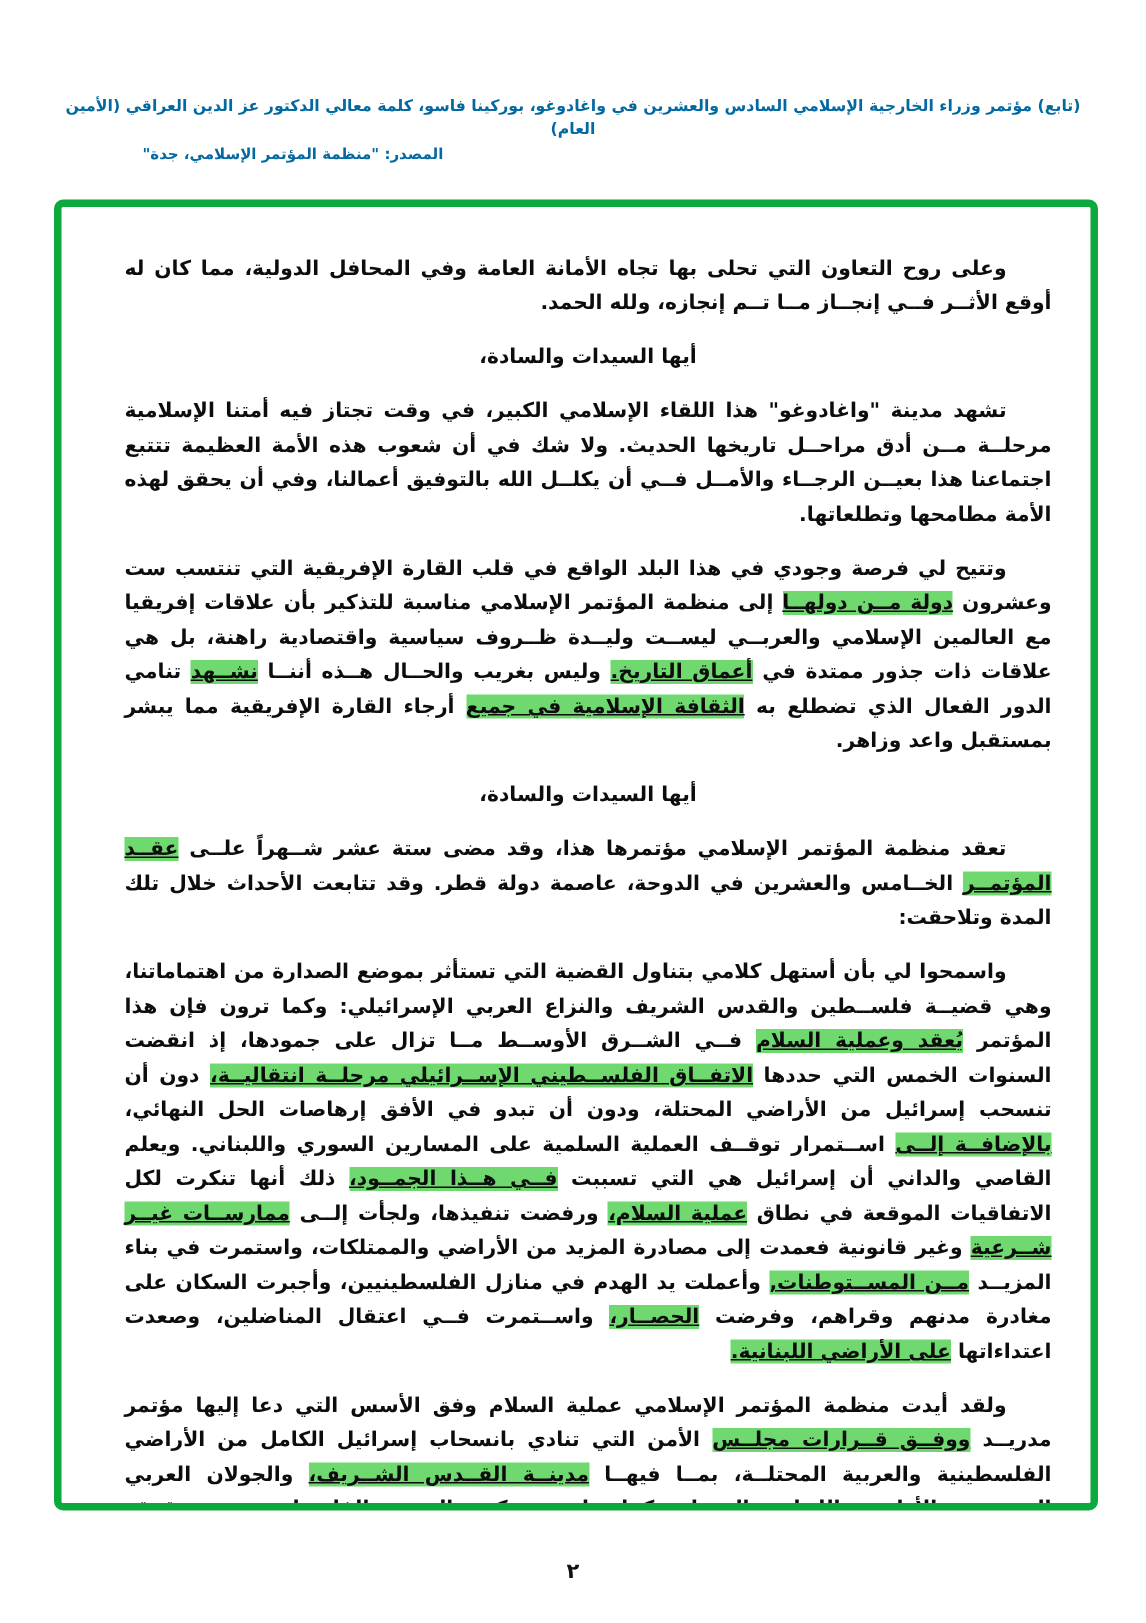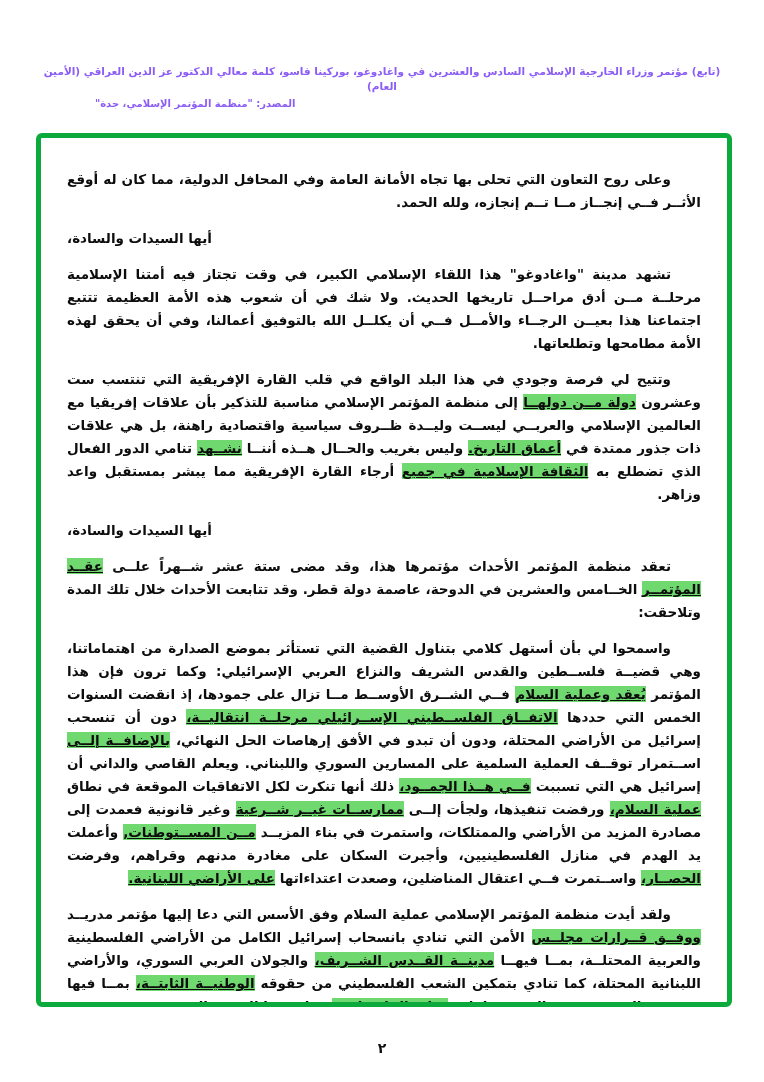--- a/index.html
+++ b/index.html
@@ -11,21 +11,21 @@
     position:relative;
     width:764px;height:1082px;
     background:#ffffff;
     font-family:"DejaVu Sans", sans-serif;
     overflow:hidden;
   }
   .header{
     position:absolute;
     top:64px;left:40px;right:40px;
     direction:rtl;
-    color:#8b5cf6;
+    color:#0369a1;
   }
   .header-line1{
     font-size:10.5px;
     font-weight:bold;
     text-align:center;
     line-height:15px;
   }
   .header-line2{
     font-size:10px;
     font-weight:bold;
@@ -38,38 +38,38 @@
     top:133px;left:36px;
     width:696px;height:874px;
     border:5px solid var(--frame-color);
     border-radius:6px;
     box-sizing:border-box;
     background:#ffffff;
   }
   .content{
     position:absolute;
     top:0;left:0;right:0;bottom:0;
-    padding:30px 26px 20px 26px;
+    padding:30px 26px 20px 42px;
     direction:rtl;
     color:#0d0d0d;
     overflow:hidden;
   }
   .para{
     font-size:13.5px;
     line-height:23px;
     font-weight:bold;
     text-align:justify;
     margin:0 0 13px 0;
     text-indent:30px;
   }
   .salutation{
     font-size:13.5px;
     line-height:23px;
     font-weight:bold;
-    text-align:left;
+    text-align:center;
     margin:0 0 13px 0;
   }
   .hl{
     background:var(--hl-color);
     text-decoration:underline;
   }
   .page-number{
     position:absolute;
     bottom:26px;left:0;right:0;
     text-align:center;
@@ -88,21 +88,21 @@
     <div class="header-line2">المصدر:  "منظمة المؤتمر الإسلامي، جدة"</div>
   </div>
 
   <div class="frame">
     <div class="content">
         <p class="para"><span>وعلى روح التعاون التي تحلى بها تجاه الأمانة العامة وفي المحافل الدولية، مما كان له أوقع الأثــر فــي إنجــاز مــا تــم إنجازه، ولله الحمد.</span></p>
         <p class="salutation"><span>أيها السيدات والسادة،</span></p>
         <p class="para"><span>تشهد مدينة "واغادوغو" هذا اللقاء الإسلامي الكبير، في وقت تجتاز فيه أمتنا الإسلامية مرحلــة مــن أدق مراحــل تاريخها الحديث. ولا شك في أن شعوب هذه الأمة العظيمة تتتبع اجتماعنا هذا بعيــن الرجــاء والأمــل فــي أن يكلــل الله بالتوفيق أعمالنا، وفي أن يحقق لهذه الأمة مطامحها وتطلعاتها.</span></p>
         <p class="para"><span>وتتيح لي فرصة وجودي في هذا البلد الواقع في قلب القارة الإفريقية التي تنتسب ست وعشرون </span><span class="hl">دولة مــن دولهــا</span><span> إلى منظمة المؤتمر الإسلامي مناسبة للتذكير بأن علاقات إفريقيا مع العالمين الإسلامي والعربــي ليســت وليــدة ظــروف سياسية واقتصادية راهنة، بل هي علاقات ذات جذور ممتدة في </span><span class="hl">أعماق التاريخ.</span><span> وليس بغريب والحــال هــذه أننــا </span><span class="hl">نشــهد</span><span> تنامي الدور الفعال الذي تضطلع به </span><span class="hl">الثقافة الإسلامية في جميع</span><span> أرجاء القارة الإفريقية مما يبشر بمستقبل واعد وزاهر.</span></p>
         <p class="salutation"><span>أيها السيدات والسادة،</span></p>
-        <p class="para"><span>تعقد منظمة المؤتمر الأحداث مؤتمرها هذا، وقد مضى ستة عشر شــهراً علــى </span><span class="hl">عقــد المؤتمــر</span><span> الخــامس والعشرين في الدوحة، عاصمة دولة قطر. وقد تتابعت الأحداث خلال تلك المدة وتلاحقت:</span></p>
+        <p class="para"><span>تعقد منظمة المؤتمر الإسلامي مؤتمرها هذا، وقد مضى ستة عشر شــهراً علــى </span><span class="hl">عقــد المؤتمــر</span><span> الخــامس والعشرين في الدوحة، عاصمة دولة قطر. وقد تتابعت الأحداث خلال تلك المدة وتلاحقت:</span></p>
         <p class="para"><span>واسمحوا لي بأن أستهل كلامي بتناول القضية التي تستأثر بموضع الصدارة من اهتماماتنا، وهي قضيــة فلســطين والقدس الشريف والنزاع العربي الإسرائيلي: وكما ترون فإن هذا المؤتمر </span><span class="hl">يُعقد وعملية السلام</span><span> فــي الشــرق الأوســط مــا تزال على جمودها، إذ انقضت السنوات الخمس التي حددها </span><span class="hl">الاتفــاق الفلســطيني الإســرائيلي مرحلــة انتقاليــة،</span><span> دون أن تنسحب إسرائيل من الأراضي المحتلة، ودون أن تبدو في الأفق إرهاصات الحل النهائي، </span><span class="hl">بالإضافــة إلــى</span><span> اســتمرار توقــف العملية السلمية على المسارين السوري واللبناني. ويعلم القاصي والداني أن إسرائيل هي التي تسببت </span><span class="hl">فــي هــذا الجمــود،</span><span> ذلك أنها تنكرت لكل الاتفاقيات الموقعة في نطاق </span><span class="hl">عملية السلام،</span><span> ورفضت تنفيذها، ولجأت إلــى </span><span class="hl">ممارســات غيــر شــرعية</span><span> وغير قانونية فعمدت إلى مصادرة المزيد من الأراضي والممتلكات، واستمرت في بناء المزيــد </span><span class="hl">مــن المســتوطنات,</span><span> وأعملت يد الهدم في منازل الفلسطينيين، وأجبرت السكان على مغادرة مدنهم وقراهم، وفرضت </span><span class="hl">الحصــار،</span><span> واســتمرت فــي اعتقال المناضلين، وصعدت اعتداءاتها </span><span class="hl">على الأراضي اللبنانية.</span></p>
         <p class="para"><span>ولقد أيدت منظمة المؤتمر الإسلامي عملية السلام وفق الأسس التي دعا إليها مؤتمر مدريــد </span><span class="hl">ووفــق قــرارات مجلــس</span><span> الأمن التي تنادي بانسحاب إسرائيل الكامل من الأراضي الفلسطينية والعربية المحتلــة، بمــا فيهــا </span><span class="hl">مدينــة القــدس الشــريف،</span><span> والجولان العربي السوري، والأراضي اللبنانية المحتلة، كما تنادي بتمكين الشعب الفلسطيني من حقوقه </span><span class="hl">الوطنيــة الثابتــة،</span><span> بمــا فيها حقه في العودة وتقرير المصير وإقامة </span><span class="hl">دولته الفلسطينية</span><span> وعاصمتها القدس الشريف.</span></p>
       </div>
   </div>
 
   <div class="page-number">٢</div>
 
 </div>
 
 </body></html>

